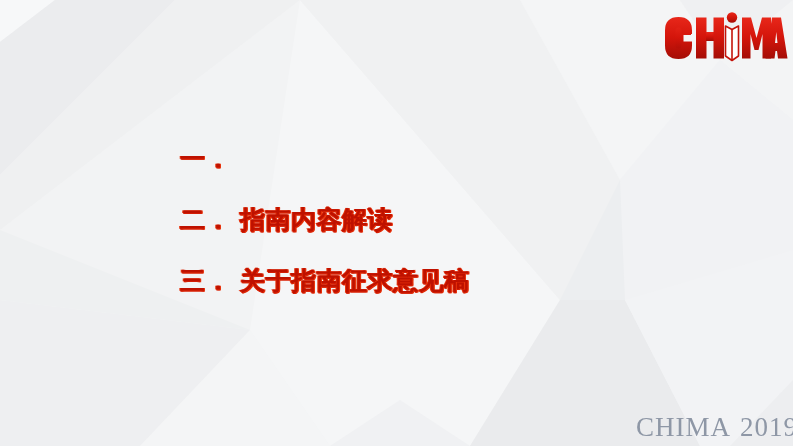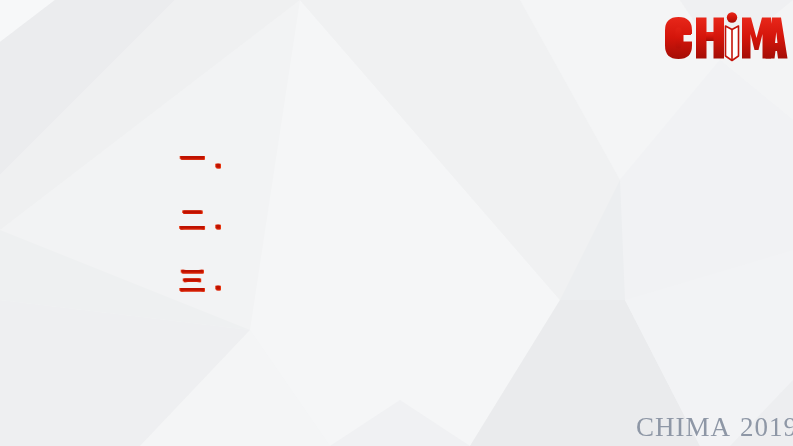--- a/index.html
+++ b/index.html
@@ -104,24 +104,26 @@
   </svg>
 
   <div id="agenda">
 
     <div class="agenda-item">
       <span class="agenda-num">一．</span>
     </div>
 
     <div class="agenda-item">
       <span class="agenda-num">二．</span>
+      <span class="agenda-text">指南内容解读</span>
     </div>
 
     <div class="agenda-item">
       <span class="agenda-num">三．</span>
+      <span class="agenda-text">关于指南征求意见稿</span>
     </div>
 
   </div>
 
   <div id="logo">
     <svg width="126" height="52" viewBox="0 0 126 52">
       <defs>
         <linearGradient id="logoGrad" x1="0" y1="0" x2="0" y2="1">
           <stop offset="0%" stop-color="#e8271a"></stop>
           <stop offset="48%" stop-color="#d4150b"></stop>

